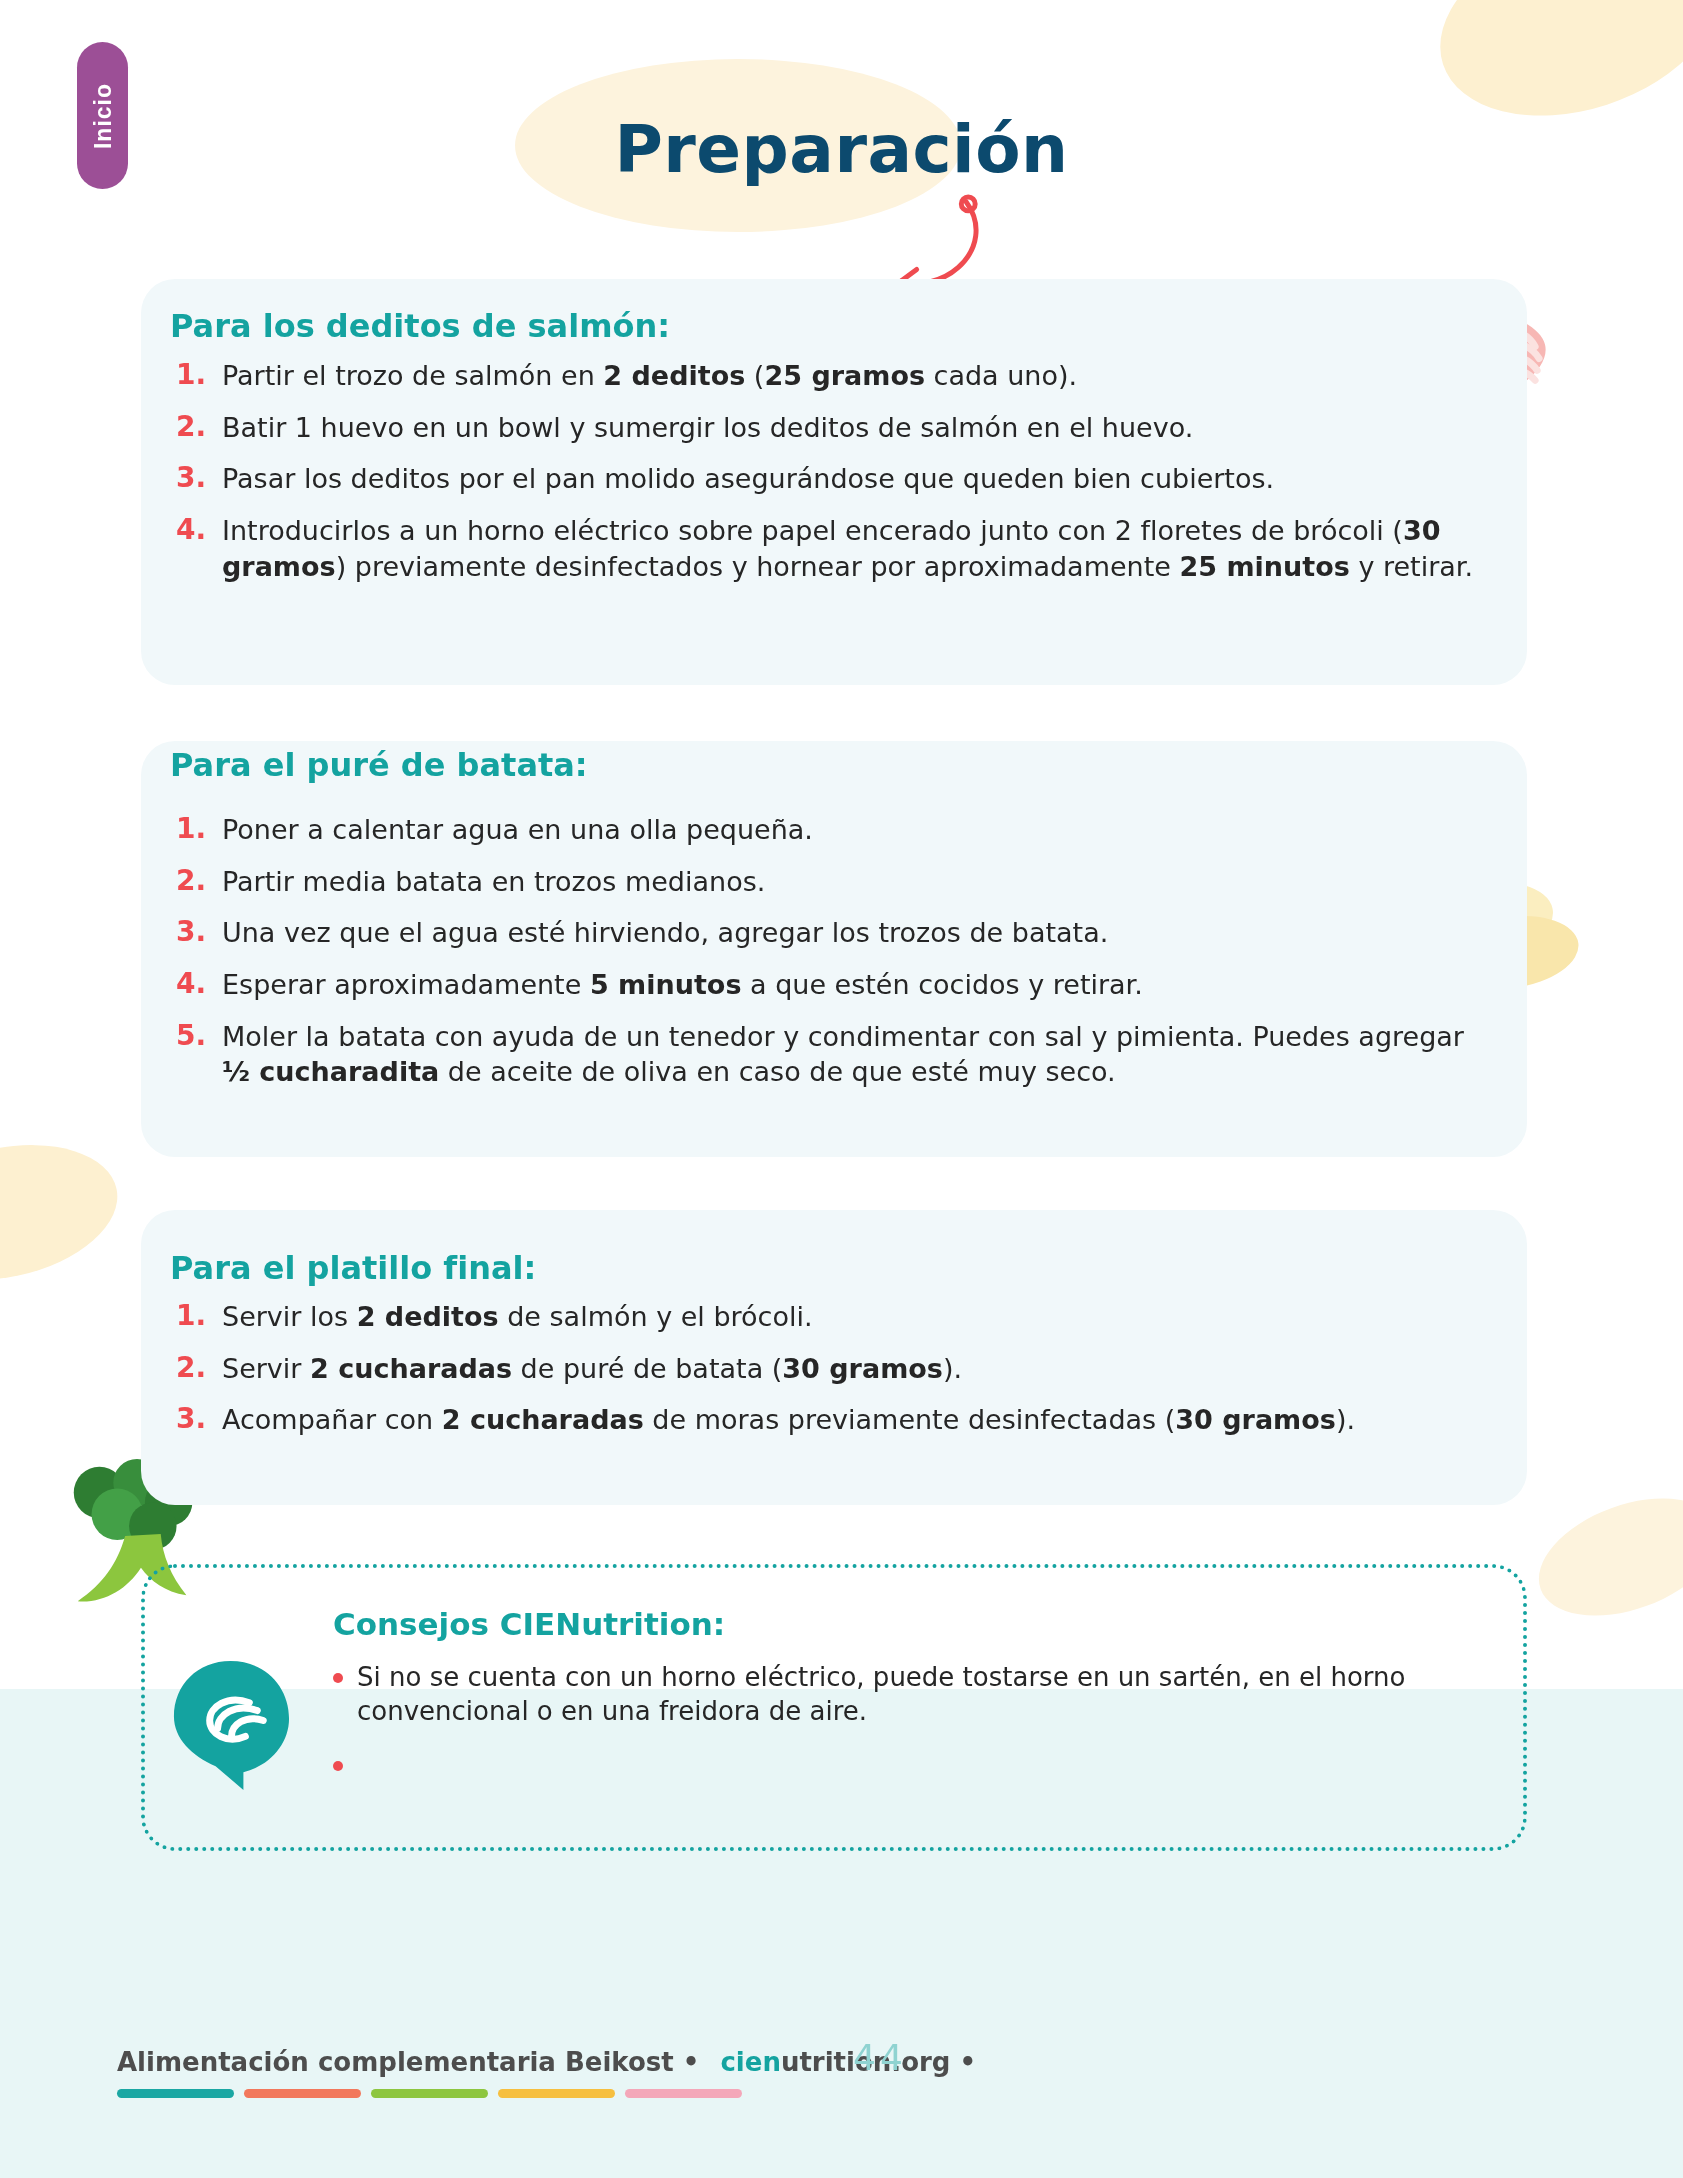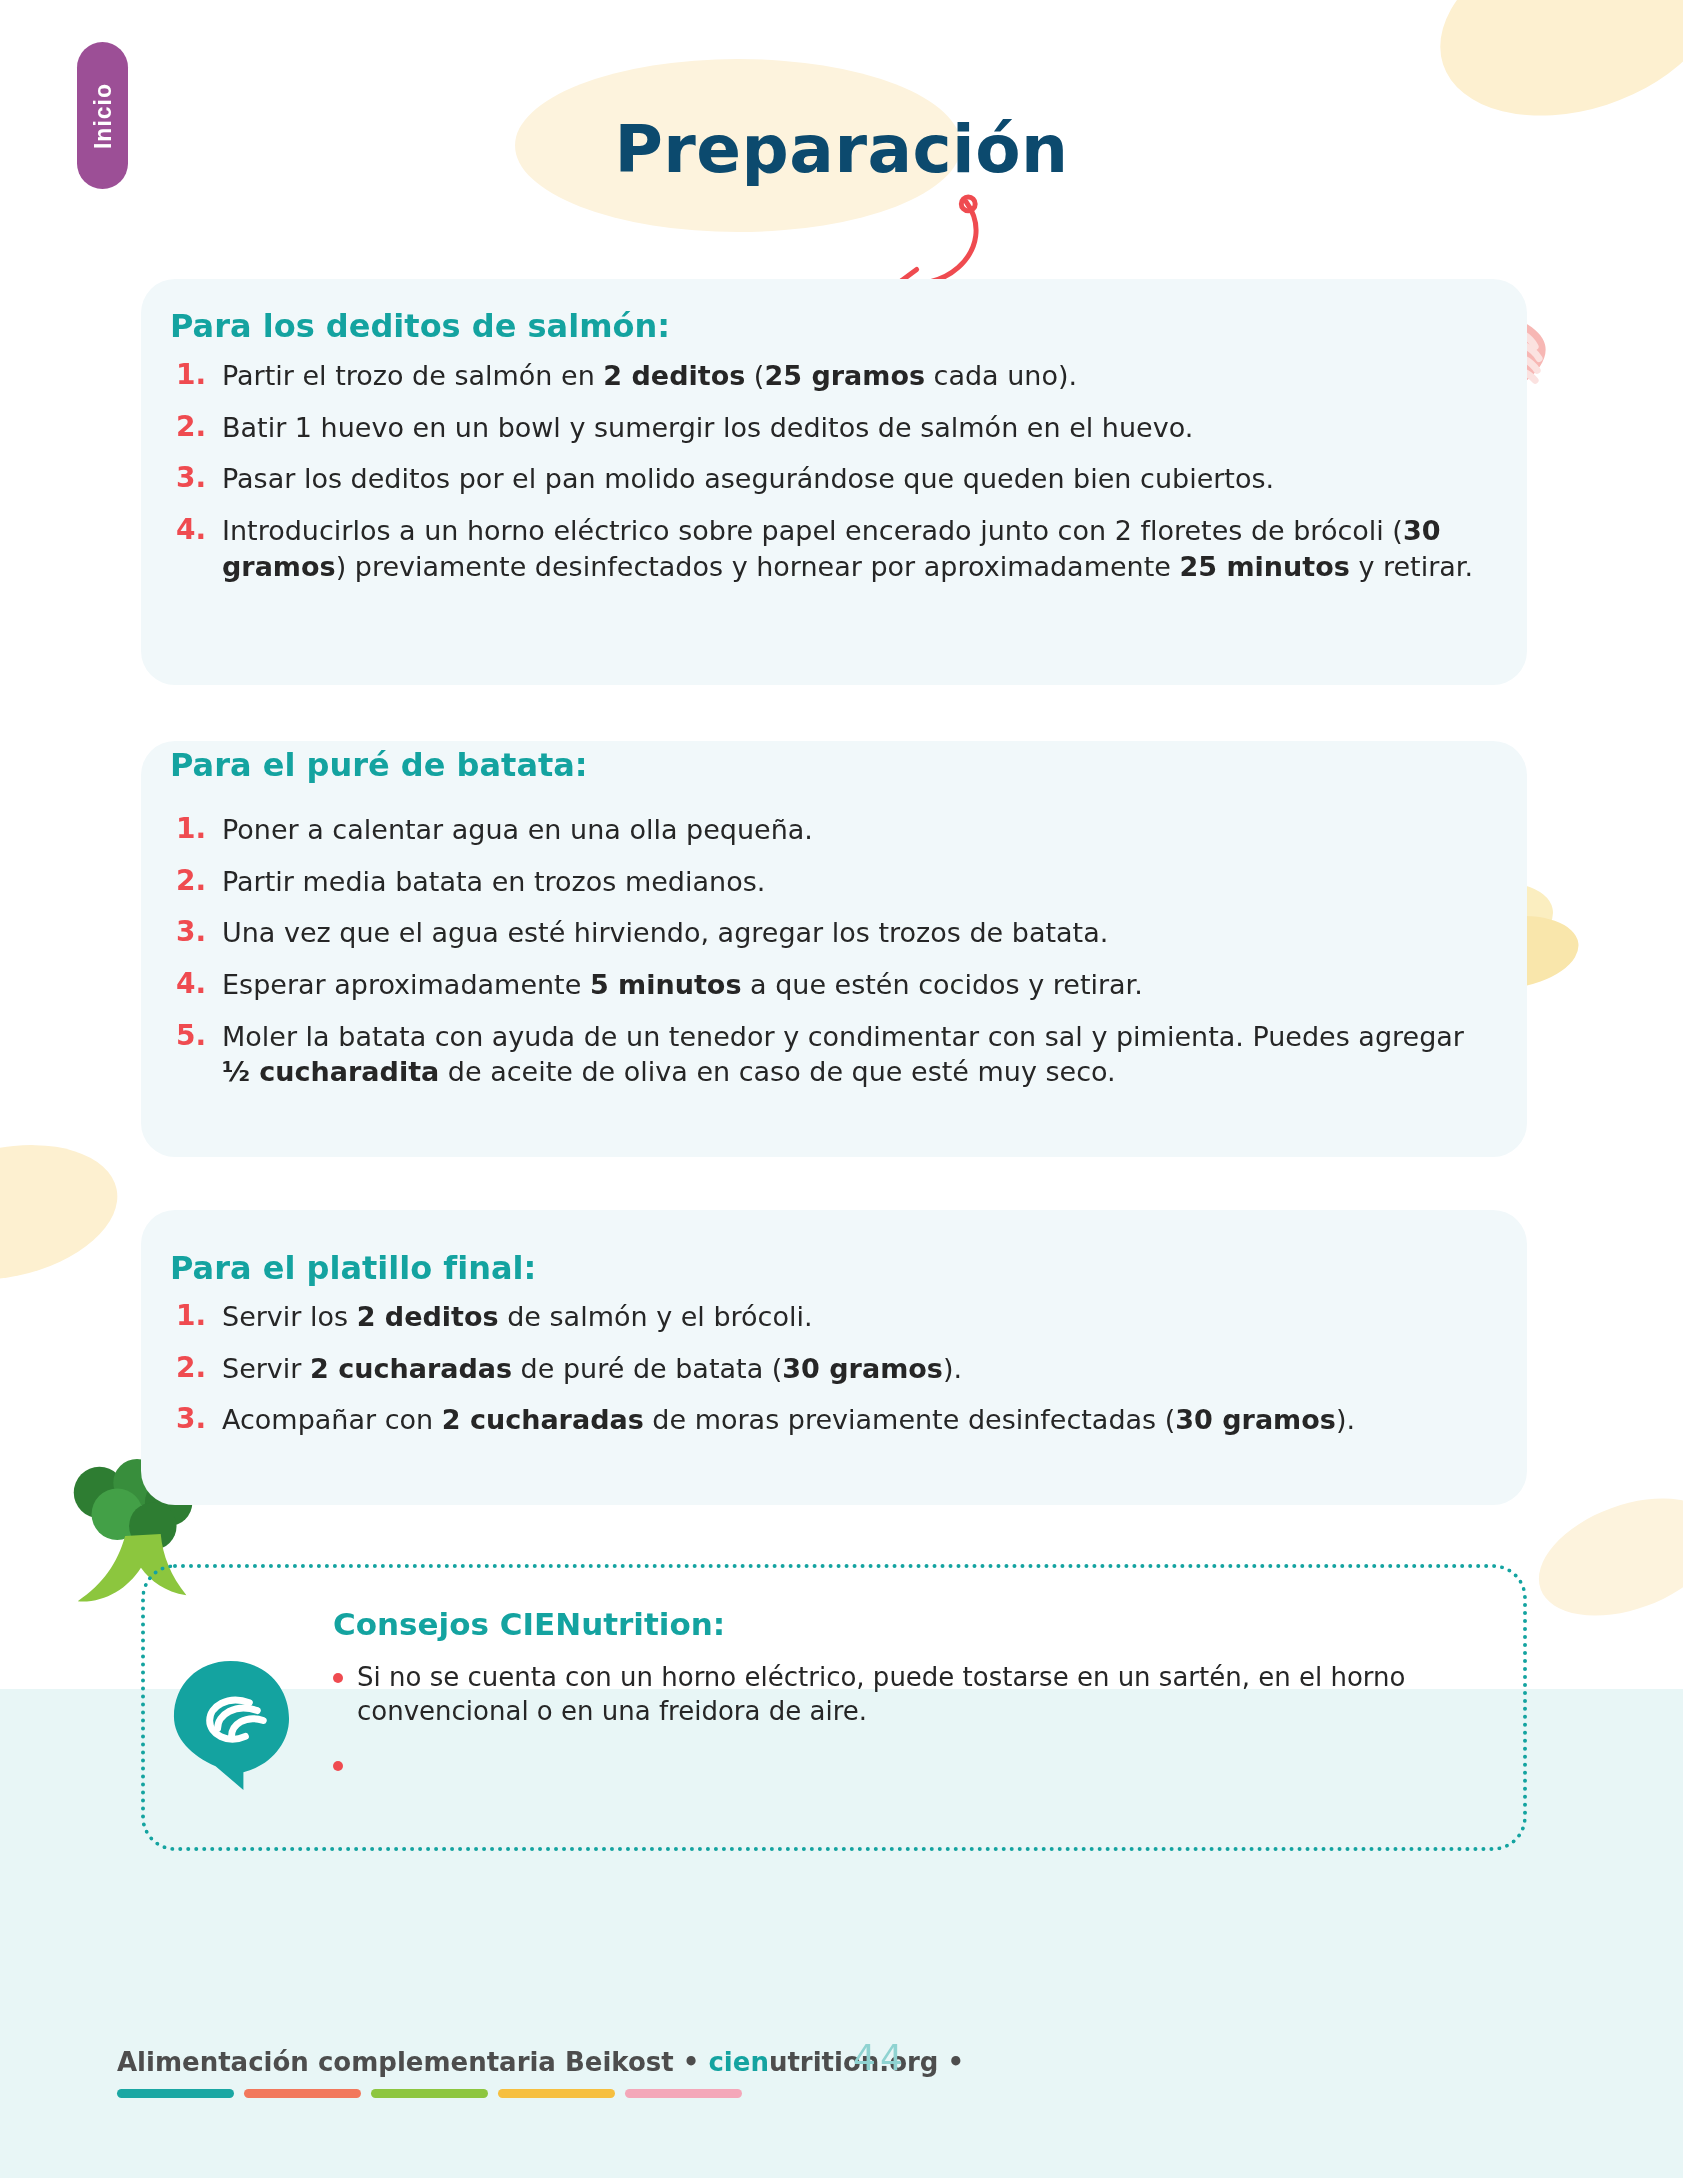--- a/index.html
+++ b/index.html
@@ -215,21 +215,21 @@
   .footer-text {
     position: absolute;
     left: 117px;
     top: 2047px;
     font-size: 26px;
     font-weight: bold;
     color: #4d4d4d;
     font-family: "DejaVu Sans", sans-serif;
     white-space: nowrap;
   }
-  .footer-text .teal { color: #14a3a0; }
+  .footer-text .teal { color: #14a3a0; margin-left: 12px; }
   .footer-page {
     position: absolute;
     left: 853px;
     top: 2037px;
     font-size: 36px;
     color: #8fd3d1;
     font-family: "DejaVu Sans", sans-serif;
     letter-spacing: 4px;
   }
   .footer-bars {

